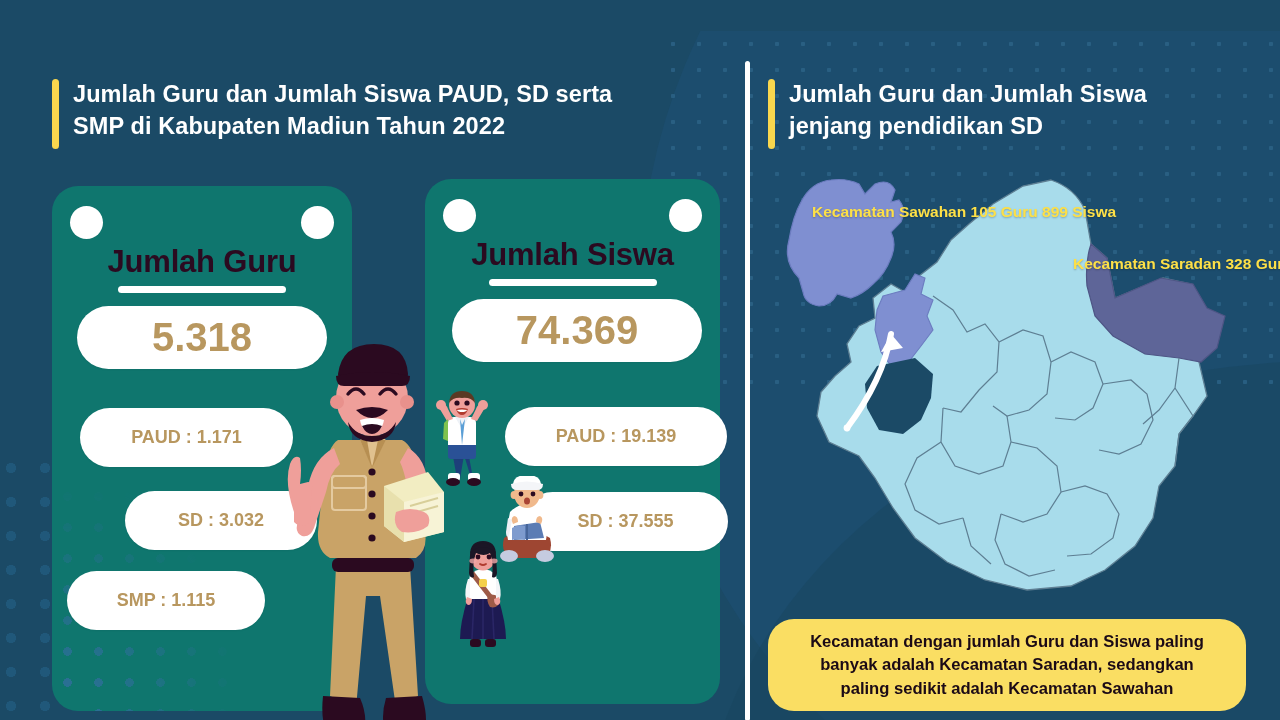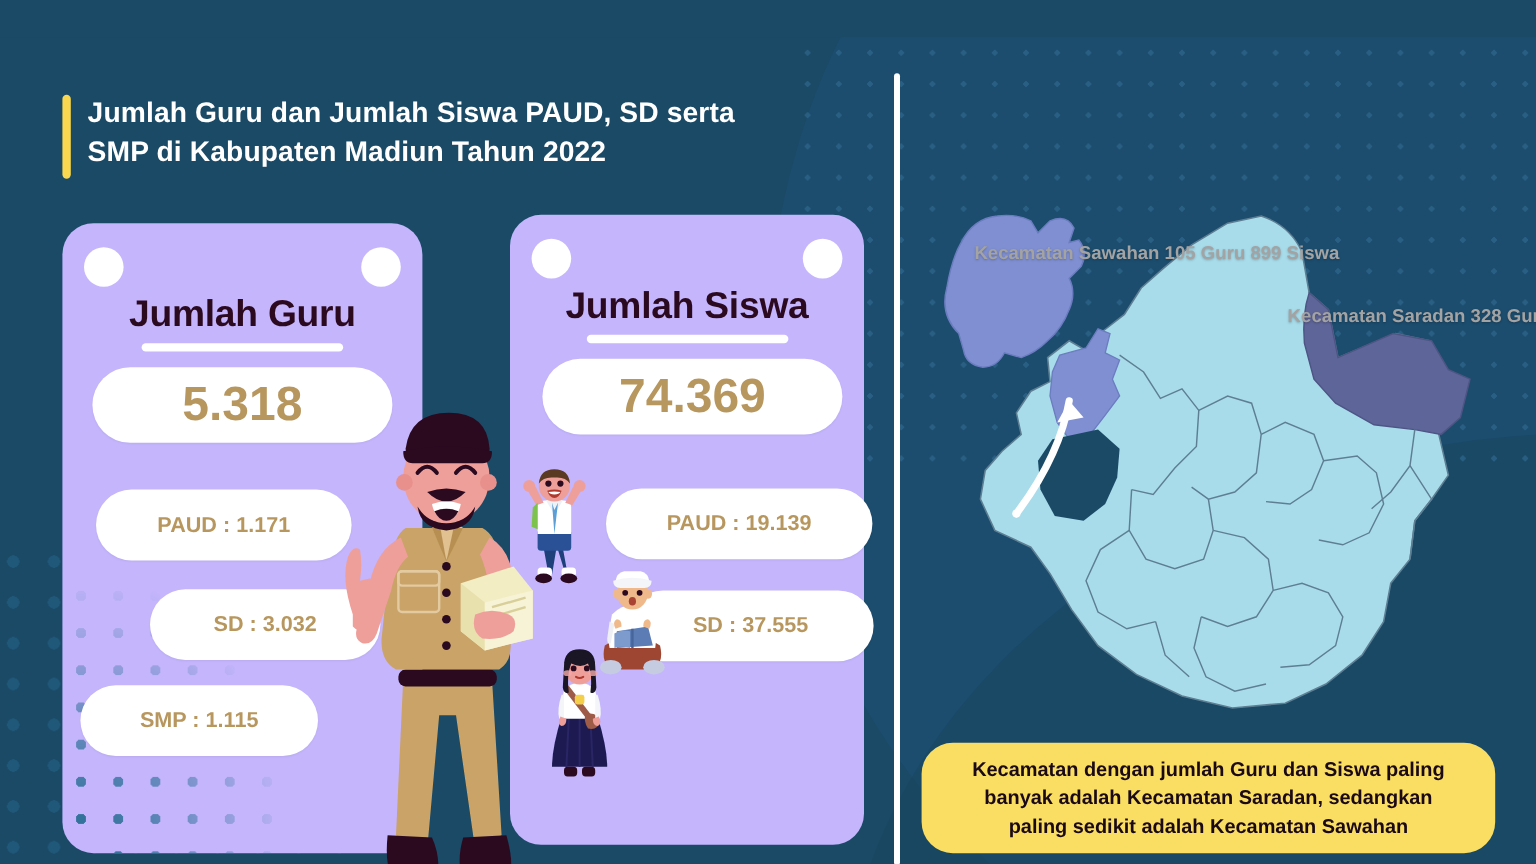--- a/index.html
+++ b/index.html
@@ -79,21 +79,21 @@
     white-space: pre-line;
   }
   #title-left  { left: 52px; top: 48px; width: 660px; }
   #title-left .title-bar  { height: 70px; }
   #title-right { left: 768px; top: 48px; width: 470px; }
   #title-right .title-bar { height: 70px; }
 
   
   .card {
     position: absolute;
-    background: #c4b5fd;
+    background: #0f766e;
     border-radius: 26px;
   }
   #card-guru  { left: 52px;  top: 155px; width: 300px; height: 525px; }
   #card-siswa { left: 425px; top: 148px; width: 295px; height: 525px; }
 
   .card-dots {
     position: absolute; left: 0; bottom: 0;
     width: 190px; height: 230px;
     background-image: radial-gradient(#2c6f96 4.2px, transparent 4.4px);
     background-size: 31px 31px;
@@ -169,21 +169,21 @@
   #kid-girl  { left: 452px; top: 508px; width: 62px; height: 112px; z-index: 6; }
 
   
   #map-wrap {
     position: absolute;
     left: 755px; top: 135px;
     width: 520px; height: 440px;
   }
   .map-label {
     position: absolute;
-    color: #a3a3a3;
+    color: #fde047;
     font-size: 15.5px;
     font-weight: bold;
     line-height: 1.45;
     text-shadow: 0 1px 2px rgba(0,0,0,.25);
     z-index: 4;
     white-space: nowrap;
   }
   #label-sawahan { left: 812px; top: 170px; }
   #label-saradan { left: 1073px; top: 222px; }
 
@@ -219,20 +219,25 @@
   <div class="bg-dots-bl"></div>
 
   <div class="divider"></div>
 
   <div class="title-block" id="title-left">
     <div class="title-bar"></div>
     <div class="title-text">Jumlah Guru dan Jumlah Siswa PAUD, SD serta
 SMP di Kabupaten Madiun Tahun 2022</div>
   </div>
 
+  <div class="title-block" id="title-right">
+    <div class="title-bar"></div>
+    <div class="title-text">Jumlah Guru dan Jumlah Siswa
+jenjang pendidikan SD</div>
+  </div>
 
   <div class="card" id="card-guru">
     <div class="card-dots"></div>
     <div class="punch l"></div>
     <div class="punch r"></div>
     <div class="card-heading">Jumlah Guru</div>
     <div class="card-rule"></div>
 
     <div class="pill big" id="guru-total">5.318</div>
     <div class="pill sub" id="guru-paud">PAUD : 1.171</div>

